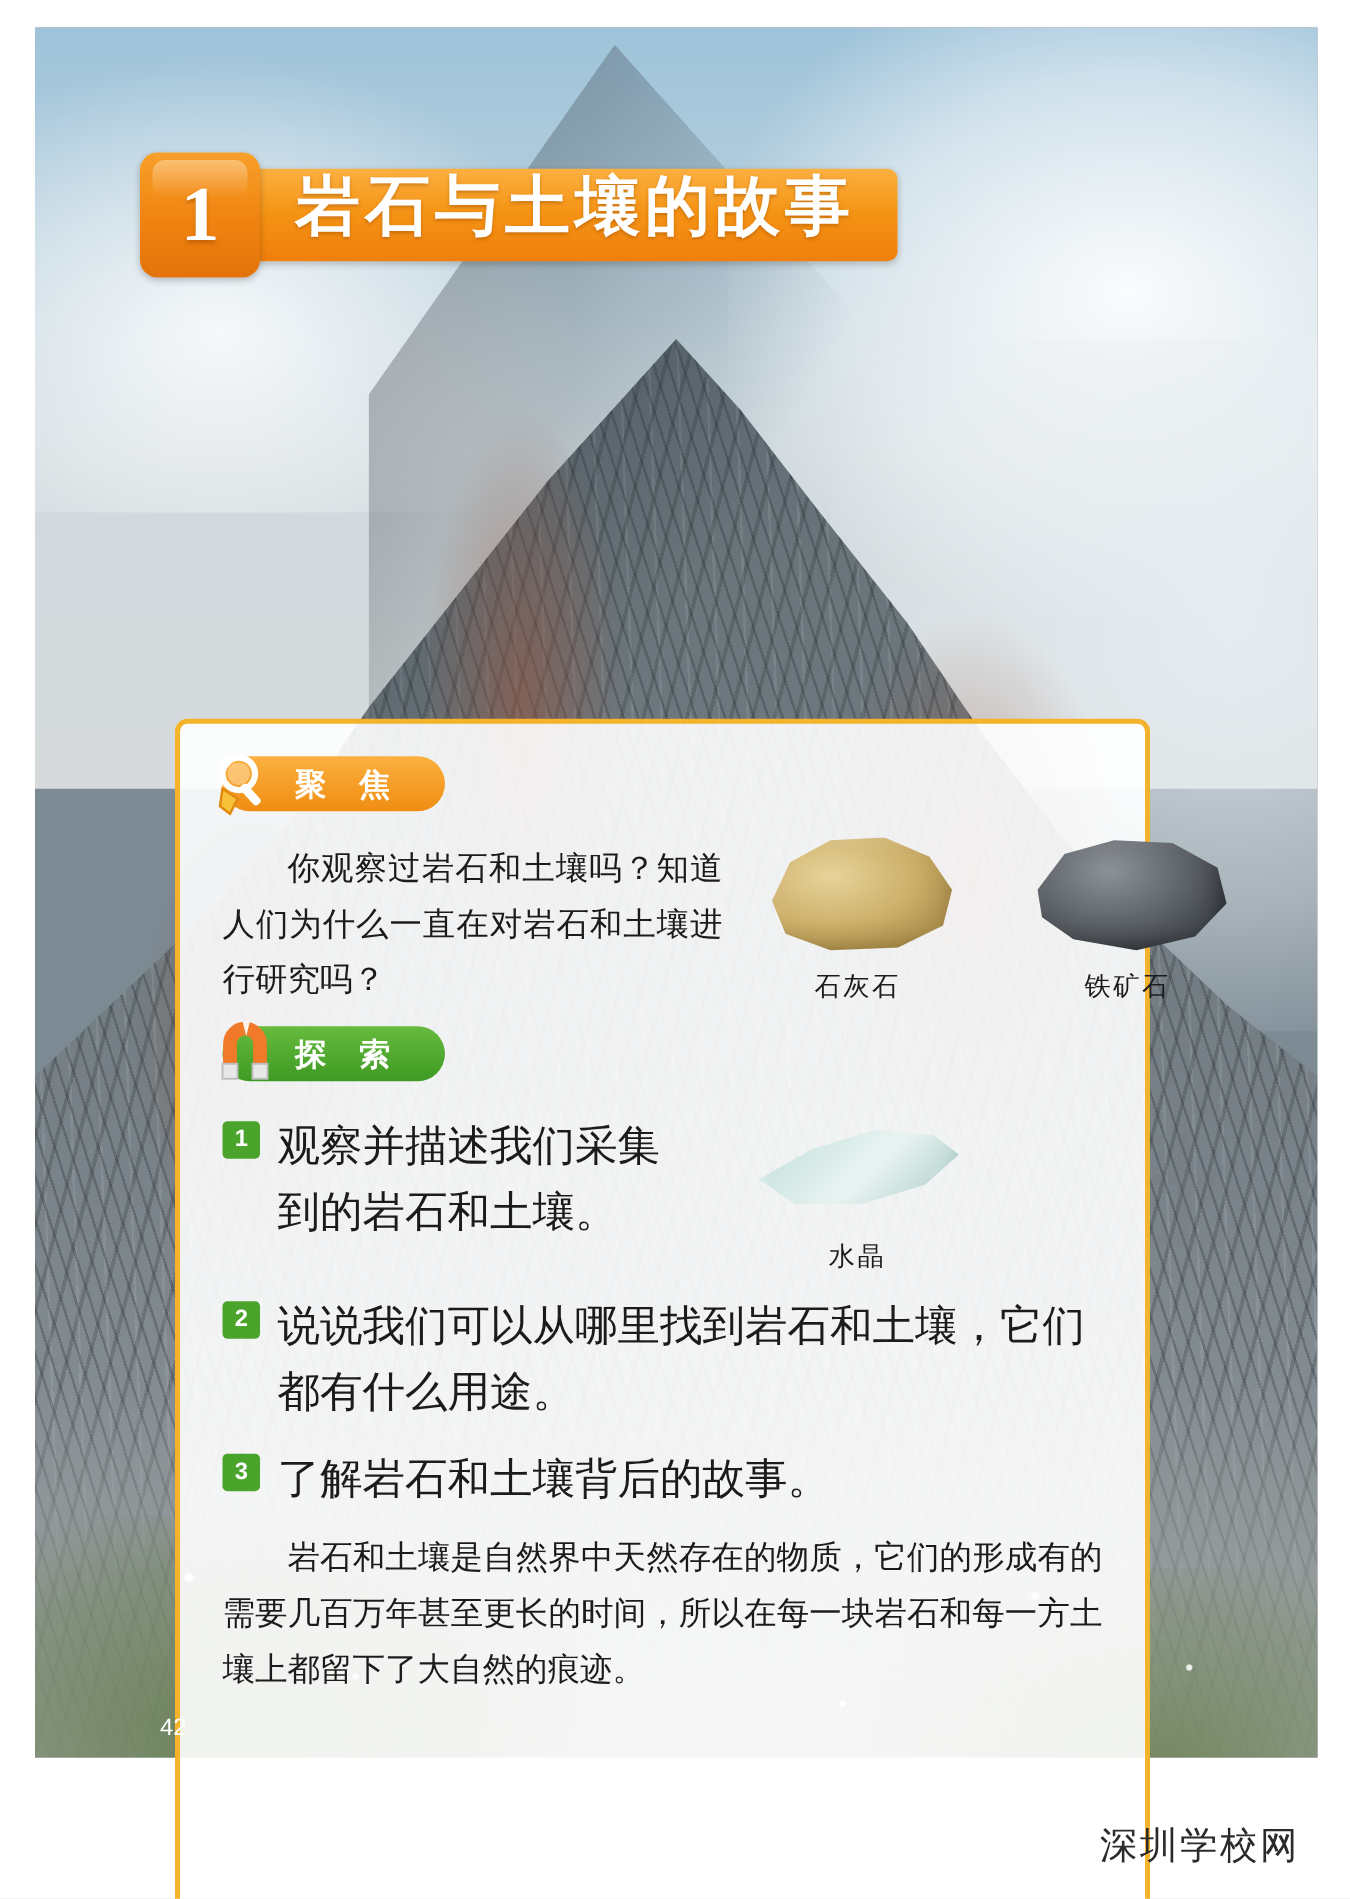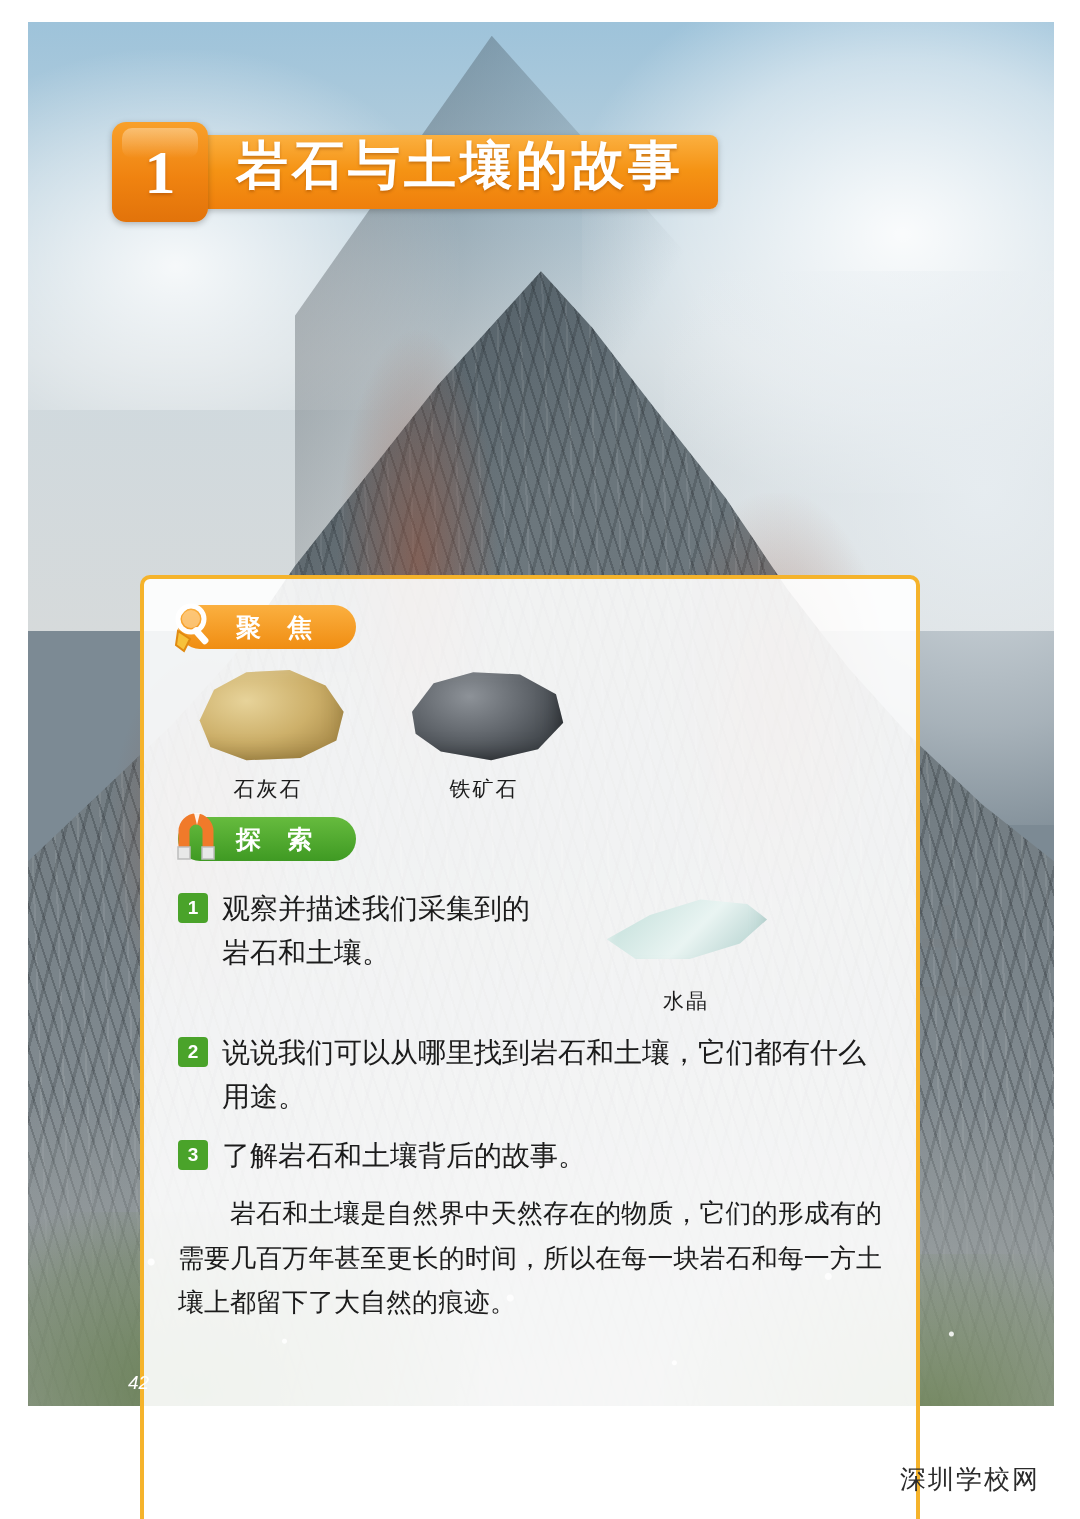--- a/index.html
+++ b/index.html
@@ -219,33 +219,33 @@
   }
   .step-num{
     flex:0 0 auto;width:30px;height:30px;margin-top:6px;margin-right:14px;
     background:#4aa32a;color:#fff;border-radius:4px;
     font-size:19px;font-weight:700;
     display:flex;align-items:center;justify-content:center;
     font-family:"Liberation Sans",sans-serif;
   }
   .step-text{
     font-family:"Liberation Serif","DejaVu Serif",serif;
-    font-size:28px;line-height:1.56;color:#1b1b1b;
+    font-size:34px;line-height:1.56;color:#1b1b1b;
   }
   .step-narrow{max-width:330px;}
 
   .page-num{
     position:absolute;left:128px;top:1372px;
     font-family:"Liberation Sans",sans-serif;
-    font-size:19px;color:#ffffff;font-style:italic;
+    font-size:19px;color:#ffffff;
   }
   .footer{
     position:absolute;right:40px;bottom:22px;
     font-family:Liberation Mono, monospace;
-    font-size:26px;color:#2b2b2b;letter-spacing:2px;
+    font-size:30px;color:#2b2b2b;letter-spacing:2px;
   }
 </style>
 </head>
 <body>
 
 <div class="page">
 
   <div class="photo">
     <div class="sky"></div>
     <div class="cloudA"></div>
@@ -285,20 +285,23 @@
           <circle cx="27" cy="26" r="9" fill="#ffd9a0" opacity=".6"></circle>
           <rect x="33" y="33" width="7" height="20" rx="3" fill="#ffffff" transform="rotate(-42 36 43)"></rect>
           <path d="M14 38 L26 46 L20 58 L12 52 Z" fill="#f7c13a" stroke="#e08a10" stroke-width="2"></path>
         </svg>
       </span>
       <span>聚 焦</span>
     </div>
 
 
     <div class="two-col">
+      <div class="col-text">
+        <p class="para">你观察过岩石和土壤吗？知道人们为什么一直在对岩石和土壤进行研究吗？</p>
+      </div>
       <div class="col-imgs">
         <div class="spec-row">
           <div class="spec">
             <div class="spec-img rock-limestone"></div>
             <div class="spec-label">石灰石</div>
           </div>
           <div class="spec">
             <div class="spec-img rock-iron"></div>
             <div class="spec-label">铁矿石</div>
           </div>

